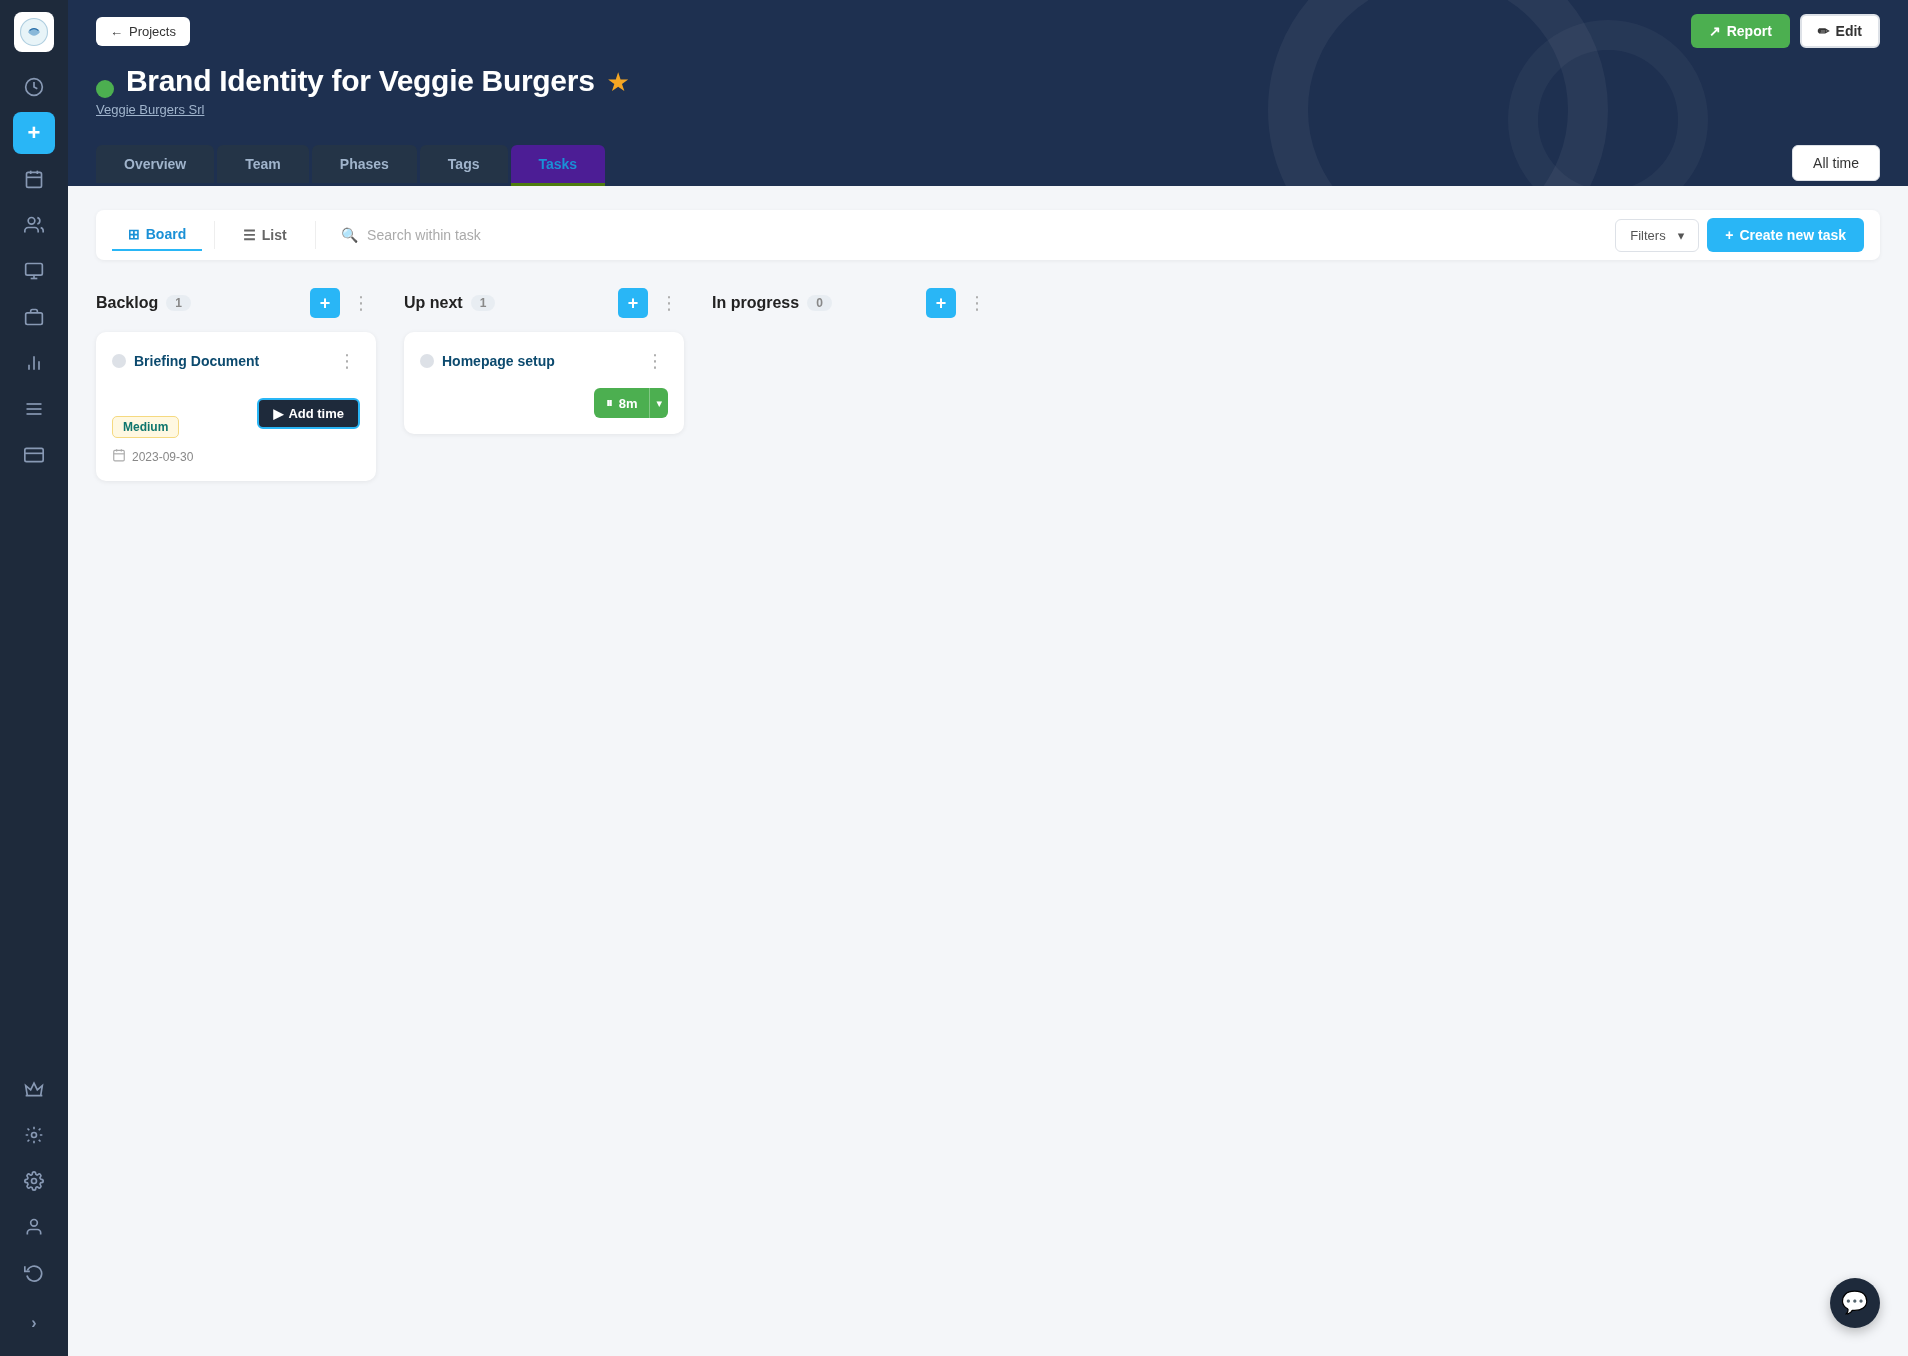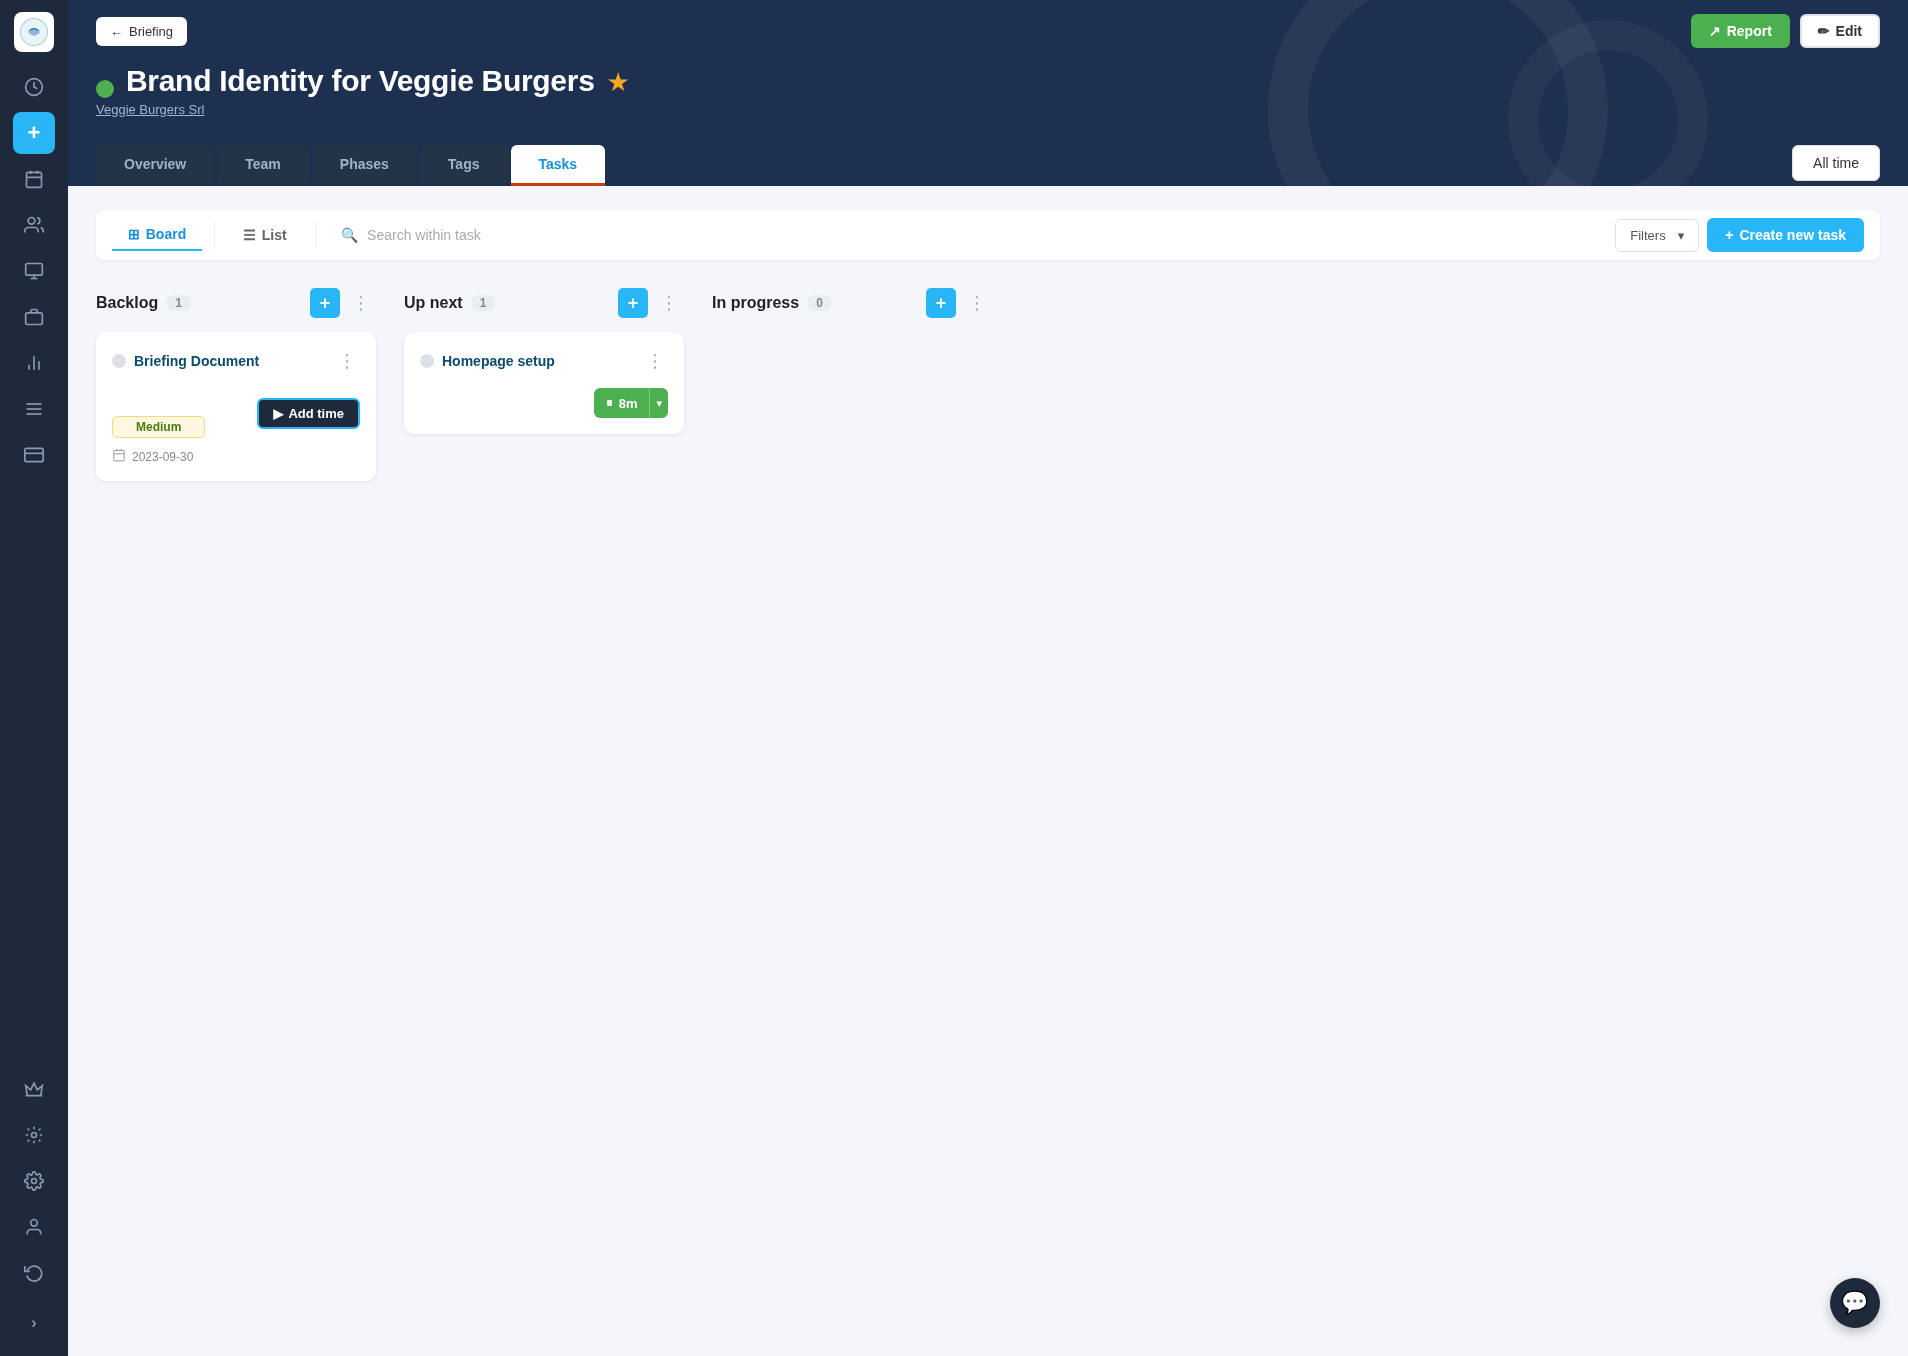--- a/index.html
+++ b/index.html
@@ -139,23 +139,23 @@
       font-weight: 600;
       color: #a0b4cc;
       cursor: pointer;
       border-radius: 6px 6px 0 0;
       background: #243447;
       margin-right: 3px;
       border: none;
       transition: background 0.1s, color 0.1s;
     }
     .tab.active {
-      background: #ffffff;
+      background: #4c1d95;
       color: #1a90d6;
-      border-bottom: 3px solid #c2410c;
+      border-bottom: 3px solid #4d7c0f;
     }
     .time-filter {
       margin-left: auto;
       background: #fff;
       border: 1.5px solid #dde1e7;
       border-radius: 6px;
       padding: 9px 20px;
       font-size: 14px;
       font-weight: 400;
       color: #333;
@@ -334,24 +334,24 @@
       font-size: 18px;
       cursor: pointer;
       padding: 2px 4px;
     }
     .task-tags-row {
       display: flex; align-items: center; gap: 10px;
       margin-bottom: 10px;
     }
     .tag-medium {
       background: #fff8e1;
-      color: #4d7c0f;
+      color: #0f766e;
       border: 1.5px solid #f5d980;
       border-radius: 5px;
-      padding: 3px 23px;
+      padding: 3px 10px;
       font-size: 12px;
       font-weight: 600;
       margin-top: 28px;
     }
     .add-time-btn {
       display: flex; align-items: center; gap: 5px;
       background: #1e2a3b;
       color: #fff;
       border: 2.5px solid #29b6f6;
       border-radius: 6px;
@@ -517,21 +517,21 @@
 
 <div class="main">
 
   <div class="header">
     <div class="header-bg-circle"></div>
     <div class="header-bg-circle2"></div>
 
     <div class="header-top">
       <button class="back-btn">
         <span>←</span>
-        <span>Briefing</span>
+        <span>Projects</span>
       </button>
       <div class="header-actions">
         <button class="btn-report">
           <span>↗</span>
           <span>Report</span>
         </button>
         <button class="btn-edit">
           <span>✏</span>
           <span>Edit</span>
         </button>

